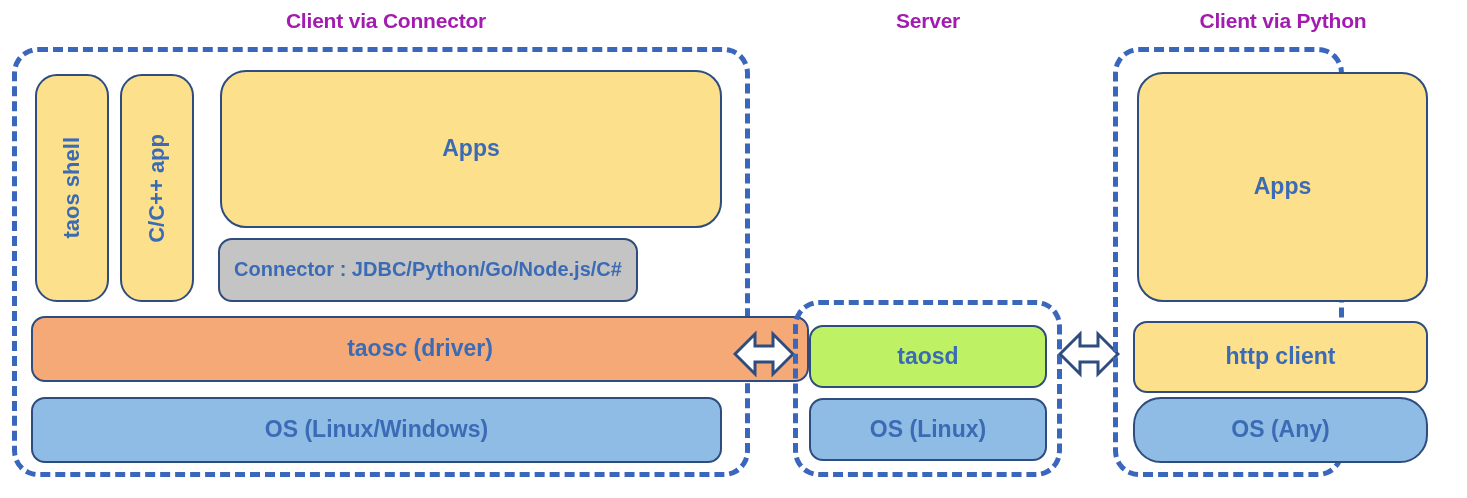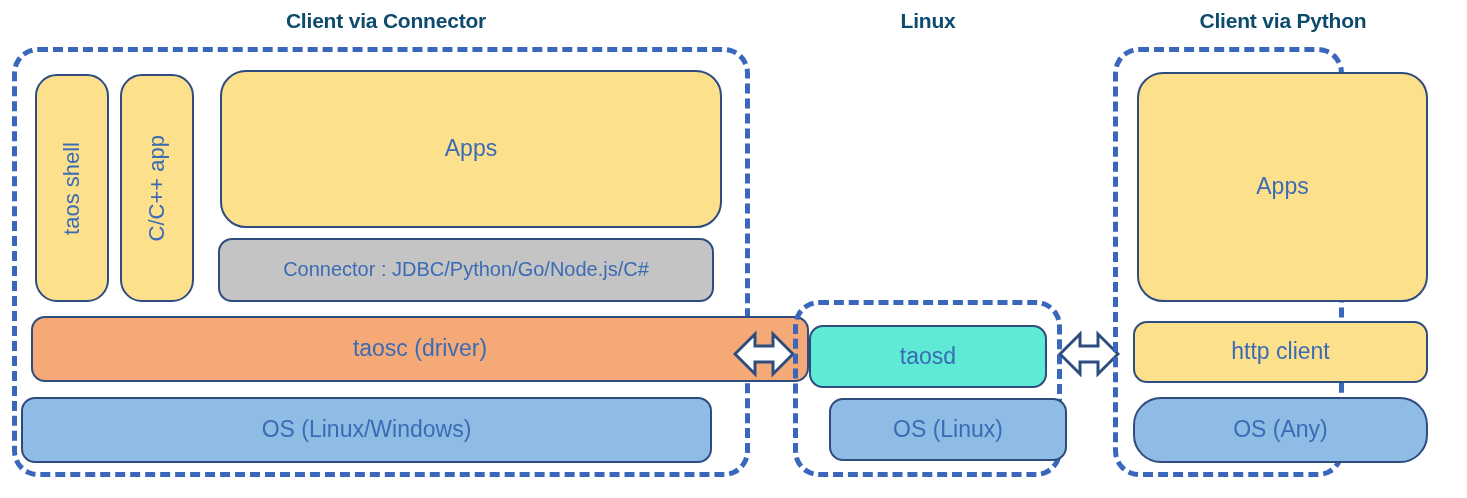--- a/index.html
+++ b/index.html
@@ -18,21 +18,21 @@
   #diagram {
     position: absolute;
     left: 0; top: 0;
     width: 1467px;
     height: 498px;
   }
 
   
   .panel-title {
     position: absolute;
-    color: #0c4a6e;
+    color: #a21caf;
     font-weight: bold;
     font-size: 21px;
     line-height: 26px;
     text-align: center;
     white-space: nowrap;
     letter-spacing: -0.2px;
   }
 
   
   .dashed-panel {
@@ -46,29 +46,29 @@
   
   .node {
     position: absolute;
     box-sizing: border-box;
     border: 2.5px solid #2e4c7e;
     display: flex;
     align-items: center;
     justify-content: center;
     text-align: center;
     color: #3b6bb5;
-    font-weight: normal;
+    font-weight: bold;
     font-size: 22px;
     line-height: 1.18;
     overflow: hidden;
   }
   .node.yellow { background: #fce08c; }
   .node.orange { background: #f4a977; }
   .node.blue   { background: #8ebce5; }
-  .node.green  { background: #5eead4; }
+  .node.green  { background: #bef264; }
   .node.gray   { background: #c4c4c4; }
   .r-md  { border-radius: 14px; }
   .r-lg  { border-radius: 22px; }
   .r-xl  { border-radius: 26px; }
 
   .vert-label {
     writing-mode: vertical-rl;
     transform: rotate(180deg);
     white-space: nowrap;
   }
@@ -82,81 +82,81 @@
   }
   .arrow svg { display: block; }
 </style>
 </head>
 <body>
 
 <div id="diagram">
 
   <div class="panel-title" style="left:237px; top:8px; width:298px;">Client via Connector</div>
 
-  <div class="panel-title" style="left:828px; top:8px; width:200px;">Linux</div>
+  <div class="panel-title" style="left:828px; top:8px; width:200px;">Server</div>
 
   <div class="panel-title" style="left:1147px; top:8px; width:272px;">Client via Python</div>
 
   <div class="dashed-panel" style="left:12px; top:47px; width:738px; height:430px;"></div>
 
   <div class="node yellow r-lg" style="left:35px; top:74px; width:74px; height:228px;">
     <span class="vert-label f22">taos shell</span>
   </div>
 
   <div class="node yellow r-lg" style="left:120px; top:74px; width:74px; height:228px;">
     <span class="vert-label f22">C/C++ app</span>
   </div>
 
   <div class="node yellow r-xl" style="left:220px; top:70px; width:502px; height:158px;">
     <span class="f23">Apps</span>
   </div>
 
-  <div class="node gray r-md" style="left:218px; top:238px; width:496px; height:64px;">
+  <div class="node gray r-md" style="left:218px; top:238px; width:420px; height:64px;">
     <span class="f20">Connector : JDBC/Python/Go/Node.js/C#</span>
   </div>
 
   <div class="node orange r-md" style="left:31px; top:316px; width:778px; height:66px;">
     <span class="f23">taosc (driver)</span>
   </div>
 
-  <div class="node blue r-md" style="left:21px; top:397px; width:691px; height:66px;">
+  <div class="node blue r-md" style="left:31px; top:397px; width:691px; height:66px;">
     <span class="f23">OS (Linux/Windows)</span>
   </div>
 
   <div class="arrow" style="left:733px; top:325px;">
     <svg width="62" height="58" viewBox="0 0 62 58">
       <polygon points="2,29 22,9 22,21 40,21 40,9 60,29 40,49 40,37 22,37 22,49" fill="#ffffff" stroke="#2e4c7e" stroke-width="3" stroke-linejoin="miter"></polygon>
     </svg>
   </div>
 
   <div class="dashed-panel" style="left:793px; top:300px; width:269px; height:177px;"></div>
 
   <div class="node green r-md" style="left:809px; top:325px; width:238px; height:63px;">
     <span class="f23">taosd</span>
   </div>
 
-  <div class="node blue r-md" style="left:809px; top:398px; width:238px; height:63px;margin-left:20px;">
+  <div class="node blue r-md" style="left:809px; top:398px; width:238px; height:63px;">
     <span class="f23">OS (Linux)</span>
   </div>
 
   <div class="arrow" style="left:1058px; top:325px;">
     <svg width="62" height="58" viewBox="0 0 62 58">
       <polygon points="2,29 22,9 22,21 40,21 40,9 60,29 40,49 40,37 22,37 22,49" fill="#ffffff" stroke="#2e4c7e" stroke-width="3" stroke-linejoin="miter"></polygon>
     </svg>
   </div>
 
   <div class="dashed-panel" style="left:1113px; top:47px; width:231px; height:430px;"></div>
 
   <div class="node yellow r-xl" style="left:1137px; top:72px; width:291px; height:230px;">
     <div>
       <div class="f23">Apps</div>
     </div>
   </div>
 
-  <div class="node yellow r-md" style="left:1133px; top:321px; width:295px; height:62px;">
+  <div class="node yellow r-md" style="left:1133px; top:321px; width:295px; height:72px;">
     <span class="f23">http client</span>
   </div>
 
   <div class="node blue r-md" style="left:1133px; top:397px; width:295px; height:66px;border-radius:28px;">
     <span class="f23">OS (Any)</span>
   </div>
 
 </div>
 
 </body></html>

